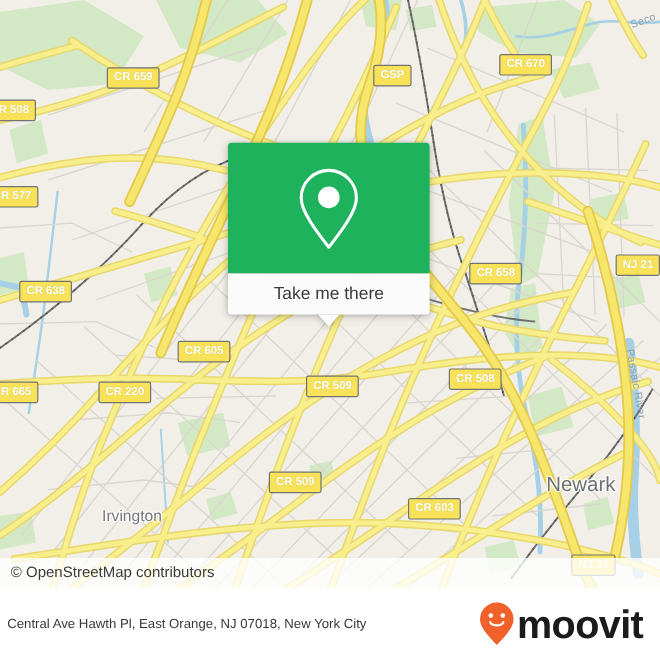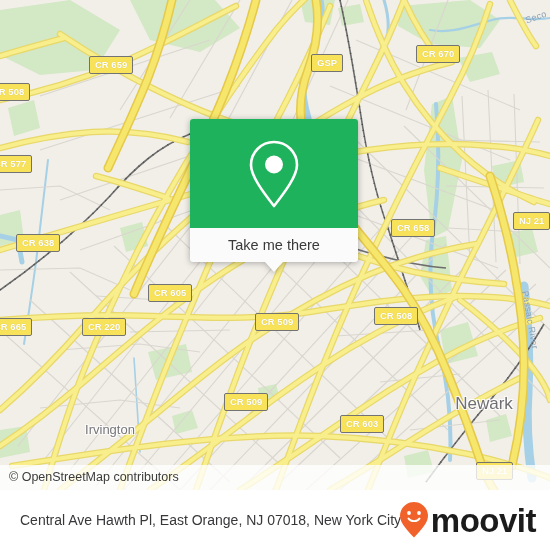--- a/index.html
+++ b/index.html
@@ -105,23 +105,23 @@
   
   .footer {
     position: absolute;
     left: 0; top: 490px;
     width: 550px; height: 60px;
     background: #ffffff;
     display: flex; align-items: center;
   }
   .footer-text {
     color: #38383b;
-    font-size: 14px;
+    font-size: 11px;
     line-height: 20px;
-    padding-left: 20px;
+    padding-left: 6px;
     width: 410px;
   }
   .footer-logo {
     position: absolute;
     right: 14px; top: 50%;
     transform: translateY(-50%);
     display: flex; align-items: center; gap: 2px; text-align: center;
   }
   .moovit-word {
     color: #1b1b1b;

